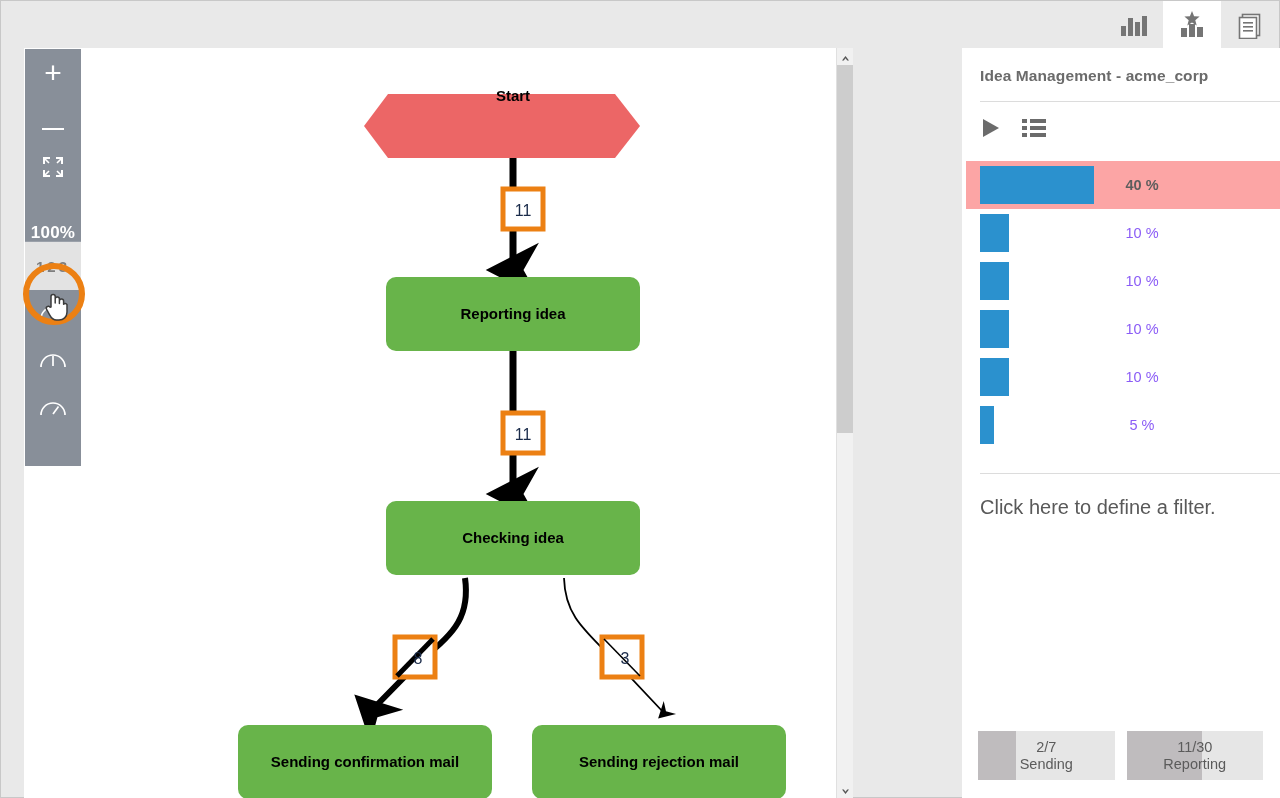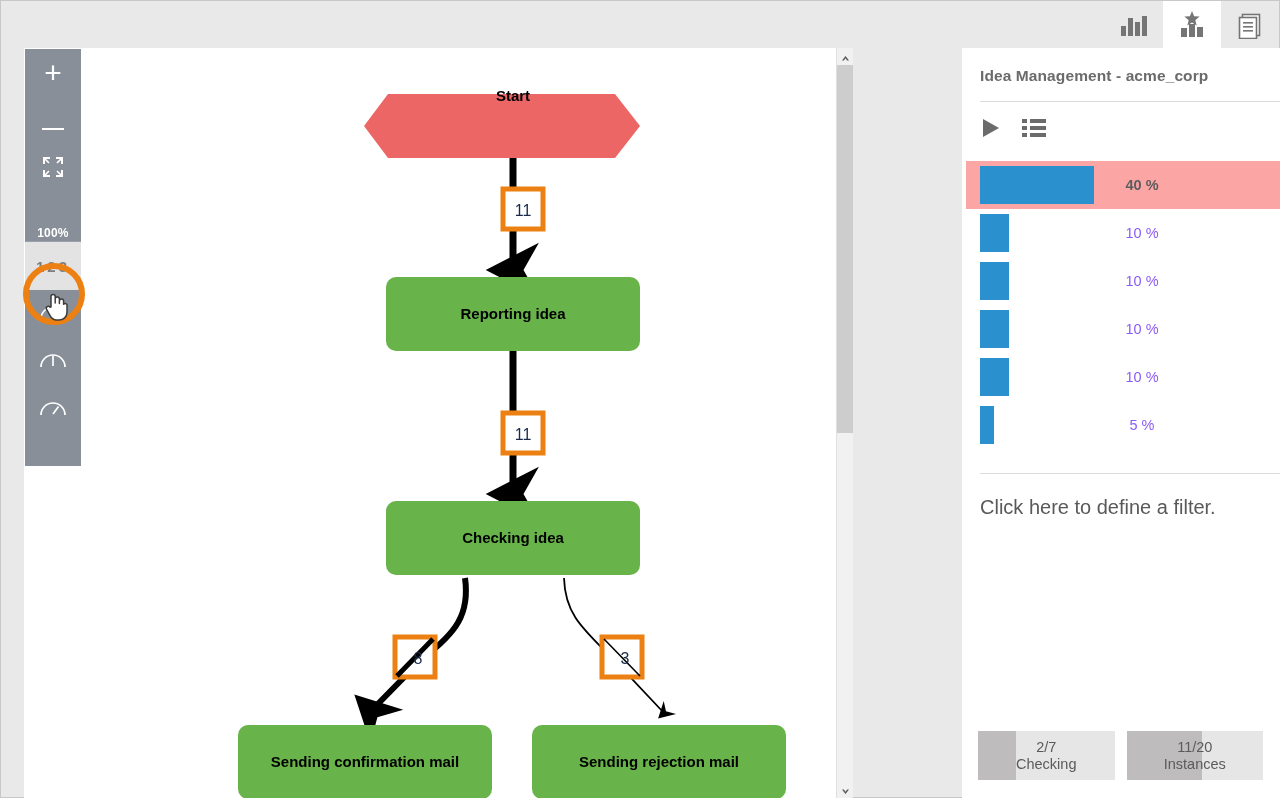--- a/index.html
+++ b/index.html
@@ -51,21 +51,21 @@
   }
   .tool {
     width: 56px; height: 48px;
     display: flex; align-items: center; justify-content: center;
     color: #ffffff; cursor: pointer;
     position: relative;
   }
   .tool.active { background: #e3e3e3; color: #7e7e7e; }
   .tool-plus { font-size: 30px; line-height: 1; font-weight: 300; }
   .tool-minus { font-size: 30px; line-height: 1; font-weight: 300; }
-  .tool-zoomlabel { font-size: 12px; font-weight: bold; letter-spacing: .2px; margin-top: 32px; }
+  .tool-zoomlabel { font-size: 17px; font-weight: bold; letter-spacing: .2px; margin-top: 32px; }
   .tool-123 { font-size: 15px; letter-spacing: 3px; font-weight: bold; }
   .tool-sep {
     width: 56px; height: 1px; background: #9aa0a9;
   }
 
   
   #focus-ring {
     position: absolute; left: 22px; top: 262px;
     width: 62px; height: 62px;
     border: 6px solid #ec8013;
@@ -415,25 +415,25 @@
       </div>
 
     <div id="filter-rule"></div>
     <div id="filter-hint">Click here to define a filter.</div>
 
     <div id="panel-footer">
         <div class="stat-box">
           <div class="stat-fill" style="width: 28%;"></div>
           <div class="stat-txt">
             <div>2/7</div>
-            <div>Checking</div>
+            <div>Sending</div>
           </div>
         </div>
         <div class="stat-box">
           <div class="stat-fill" style="width: 55%;"></div>
           <div class="stat-txt">
-            <div>11/20</div>
-            <div>Instances</div>
+            <div>11/30</div>
+            <div>Reporting</div>
           </div>
         </div>
       </div>
   </div>
 </div>
 
 </body></html>

